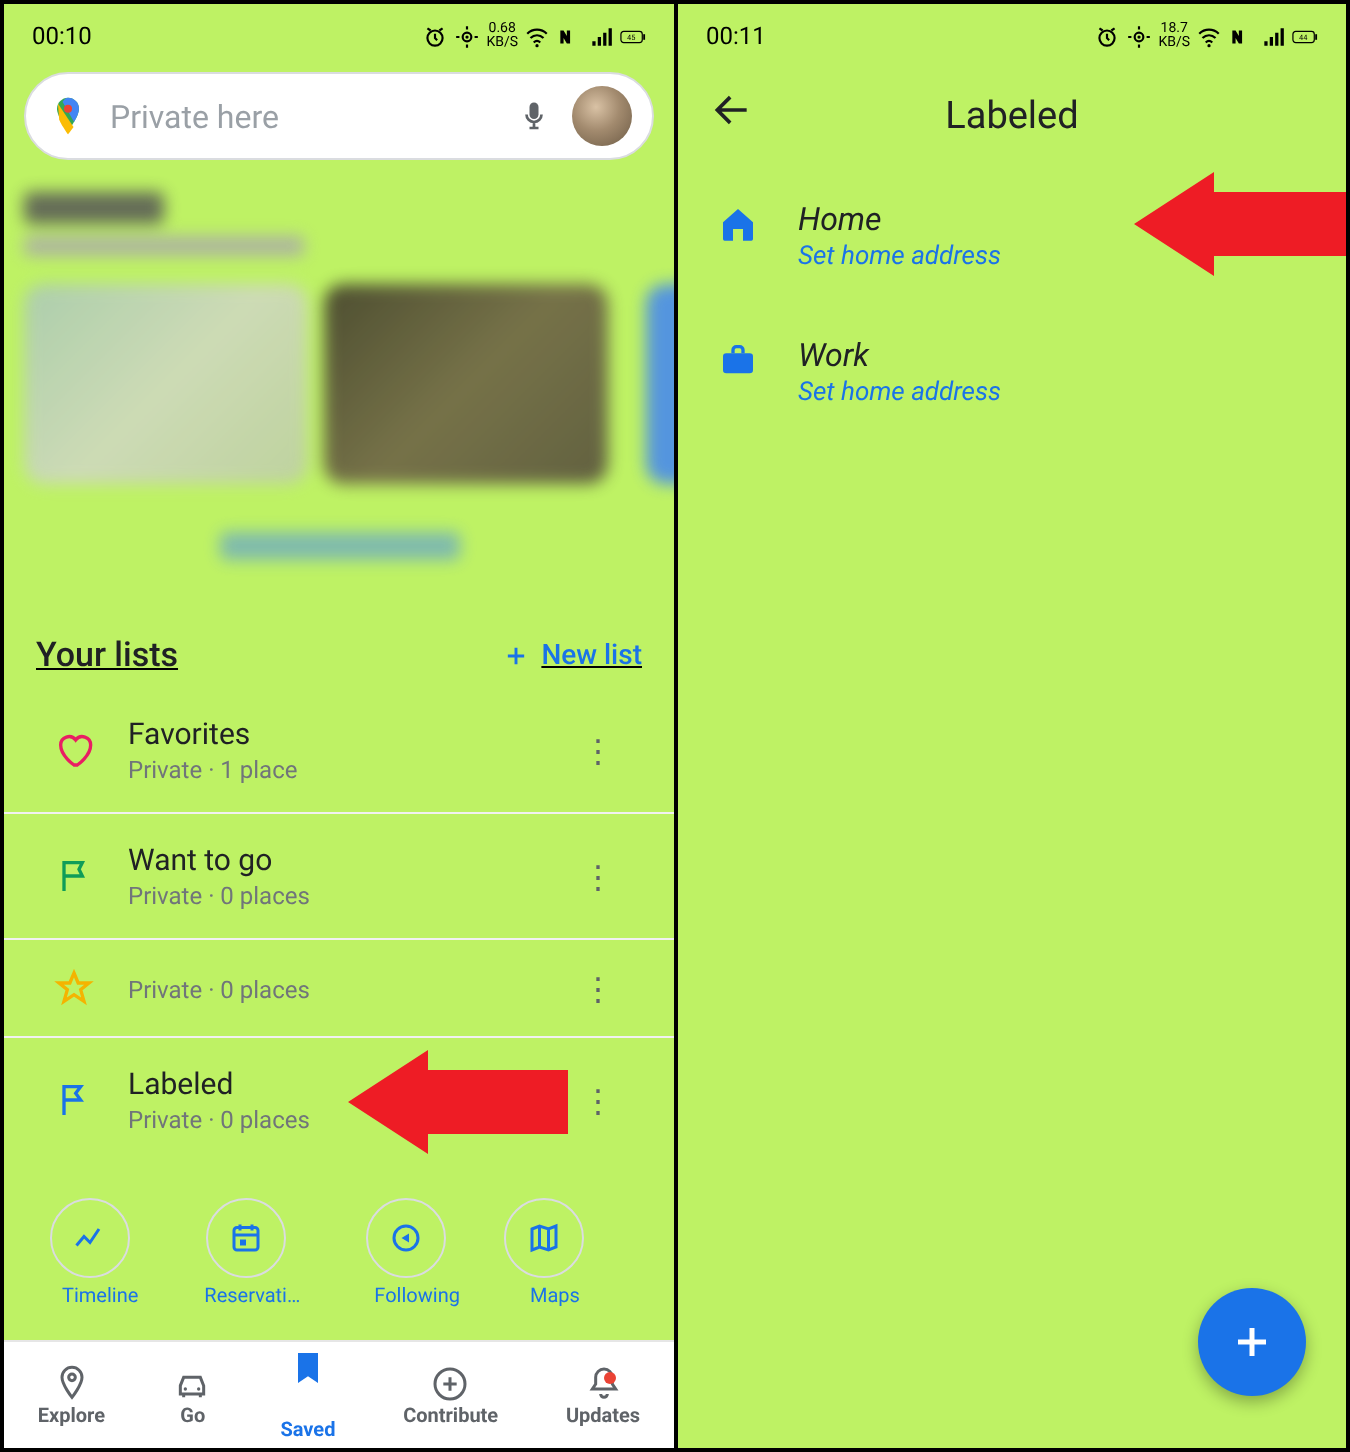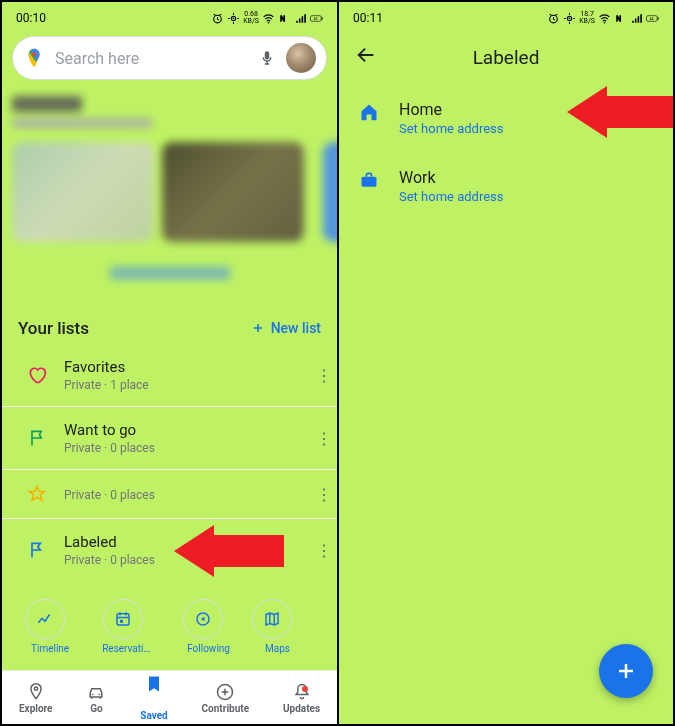--- a/index.html
+++ b/index.html
@@ -17,46 +17,46 @@
 .avatar { width: 30px; height: 30px; border-radius: 50%; background: radial-gradient(circle at 40% 35%, #d9c2a5 0%, #a28a6e 45%, #6b5a44 100%); }
 
 .blur-section { height: 218px; position: relative; filter: blur(4px); opacity: 0.85; }
 .blur-section .btxt1 { position: absolute; top: 10px; left: 10px; width: 70px; height: 16px; background: #555; border-radius: 3px; }
 .blur-section .btxt2 { position: absolute; top: 32px; left: 10px; width: 140px; height: 10px; background: #aaa; border-radius: 2px; }
 .blur-section .card1 { position: absolute; top: 56px; left: 10px; width: 142px; height: 100px; border-radius: 10px; background: linear-gradient(135deg,#a9c8b8,#d0d7c4,#becda8); }
 .blur-section .card2 { position: absolute; top: 56px; left: 160px; width: 142px; height: 100px; border-radius: 10px; background: linear-gradient(135deg,#3a3228,#6a5c44,#52483a); }
 .blur-section .peek { position: absolute; top: 56px; right: -8px; width: 22px; height: 100px; border-radius: 10px 0 0 10px; background: #4285f4; }
 .blur-section .link { position: absolute; top: 180px; left: 50%; transform: translateX(-50%); width: 120px; height: 14px; background: #4285f4; border-radius: 3px; opacity: 0.6; }
 
-.lists-header { display: flex; justify-content: space-between; align-items: center; padding: 14px 16px 6px; }
+.lists-header { display: flex; justify-content: space-between; align-items: center; padding: 14px 16px 6px; text-decoration: underline; }
 .lists-header h2 { font-size: 17px; font-weight: 500; color: #202124; }
 .new-list { color: #1a73e8; font-size: 14px; font-weight: 500; display: flex; align-items: center; gap: 6px; }
 
-.list-row { display: flex; align-items: center; padding: 14px 3px 14px 20px; border-bottom: 1px solid #f1f1f1; position: relative; }
+.list-row { display: flex; align-items: center; padding: 14px 28px 14px 20px; border-bottom: 1px solid #f1f1f1; position: relative; }
 .list-row .icon-box { width: 30px; display: flex; align-items: center; justify-content: center; }
 .list-row .texts { flex: 1; margin-left: 12px; }
 .list-row .title { font-size: 15px; color: #202124; }
 .list-row .sub { font-size: 12px; color: #70757a; margin-top: 2px; }
 .list-row .more { width: 20px; color: #5f6368; text-align: center; }
 
 .chip-row { display: flex; gap: 22px; padding: 18px 18px 0; position: relative; }
 .chip { display: flex; flex-direction: column; align-items: center; gap: 4px; }
 .chip .circle { width: 40px; height: 40px; border: 1px solid #dadce0; border-radius: 50%; display: flex; align-items: center; justify-content: center; color: #1a73e8; }
 .chip .lbl { font-size: 10px; color: #1a73e8; max-width: 52px; text-align: center; overflow: hidden; text-overflow: ellipsis; white-space: nowrap; margin-left: 11px; }
 
 .bottom-nav { position: absolute; bottom: 0; left: 0; right: 0; height: 54px; border-top: 1px solid #e6e6e6; background: #fff; display: flex; justify-content: space-around; align-items: center; font-weight: bold; }
 .nav-item { display: flex; flex-direction: column; align-items: center; gap: 1px; color: #5f6368; font-size: 10px; }
 .nav-item.active { color: #1a73e8; gap: 16px; }
 .nav-item svg { width: 20px; height: 20px; }
 
 .labeled-header { display: flex; align-items: center; padding: 14px 16px; }
 .labeled-header .back { width: 24px; color: #202124; }
 .labeled-header .title { flex: 1; text-align: center; font-size: 19px; color: #202124; margin-left: -24px; }
 
-.labeled-row { display: flex; align-items: flex-start; padding: 16px 20px; gap: 18px; position: relative; }
+.labeled-row { display: flex; align-items: flex-start; padding: 16px 20px; gap: 18px; position: relative; font-style: italic; }
 .labeled-row .icon-box { width: 22px; color: #1a73e8; margin-top: 2px; }
 .labeled-row .texts .title { font-size: 16px; color: #202124; }
 .labeled-row .texts .sub { font-size: 13px; color: #1a73e8; margin-top: 2px; }
 
 .fab { position: absolute; bottom: 26px; right: 20px; width: 54px; height: 54px; border-radius: 50%; background: #1a73e8; display: flex; align-items: center; justify-content: center; box-shadow: 0 3px 8px rgba(0,0,0,0.3); }
 
 .arrow-red { position: absolute; pointer-events: none; }
 .arrow-red svg { display: block; }
 
 .gmaps-logo { width: 22px; height: 22px; }
@@ -104,21 +104,21 @@
     </div>
   </div>
 
   <div class="search-bar">
     <svg class="gmaps-logo" viewBox="0 0 24 24">
         <path d="M12 2c3.3 0 6 2.7 6 6 0 4.5-6 12-6 12S6 12.5 6 8c0-3.3 2.7-6 6-6z" fill="#34a853"></path>
         <path d="M12 2c3.3 0 6 2.7 6 6 0 2-1.2 4.8-2.7 7.3L9 4.2C9.9 2.9 10.9 2 12 2z" fill="#4285f4"></path>
         <path d="M6.5 5.2L15 18c-1.5 2.2-3 4-3 4s-3-4-4.8-8L6.5 5.2z" fill="#fbbc04"></path>
         <circle cx="12" cy="8" r="2.2" fill="#ea4335"></circle>
       </svg>
-    <span class="placeholder">Search here</span>
+    <span class="placeholder">Private here</span>
     <svg width="18" height="18" viewBox="0 0 24 24">
         <path d="M12 14a3 3 0 003-3V6a3 3 0 00-6 0v5a3 3 0 003 3z" fill="#5f6368"></path>
         <path d="M17 11a5 5 0 01-10 0M12 16v4M9 20h6" stroke="#5f6368" stroke-width="1.8" fill="none"></path>
       </svg>
     <div class="avatar"></div>
   </div>
 
   <div class="blur-section">
     <div class="btxt1"></div>
       <div class="btxt2"></div>

